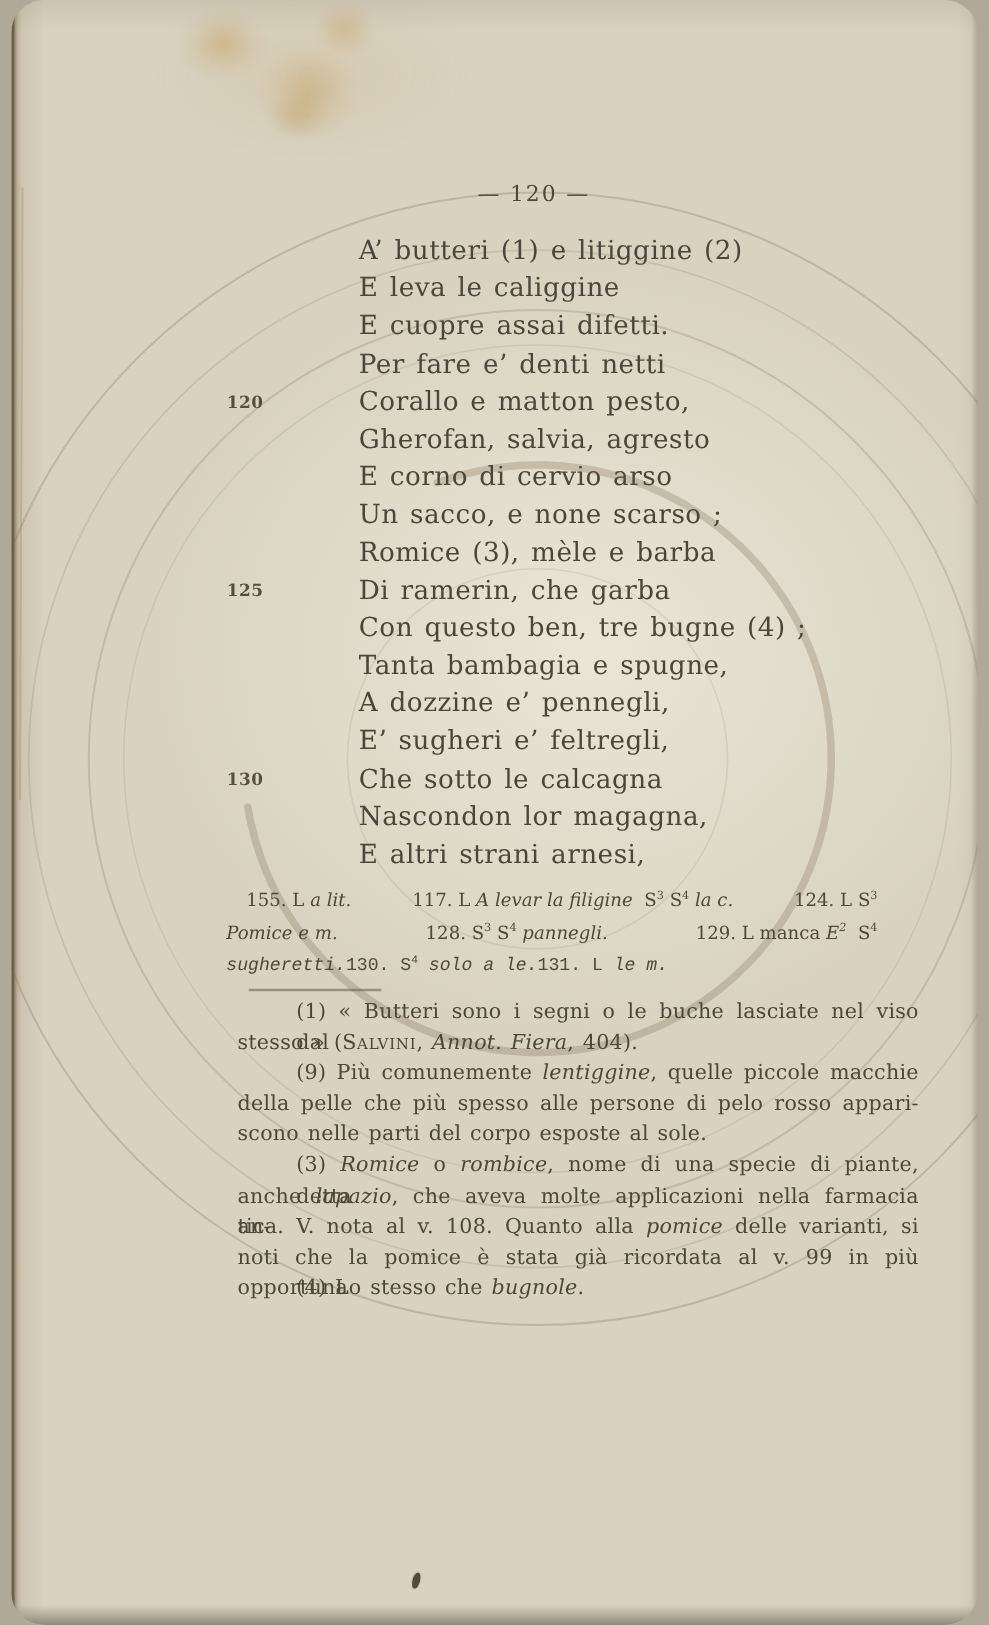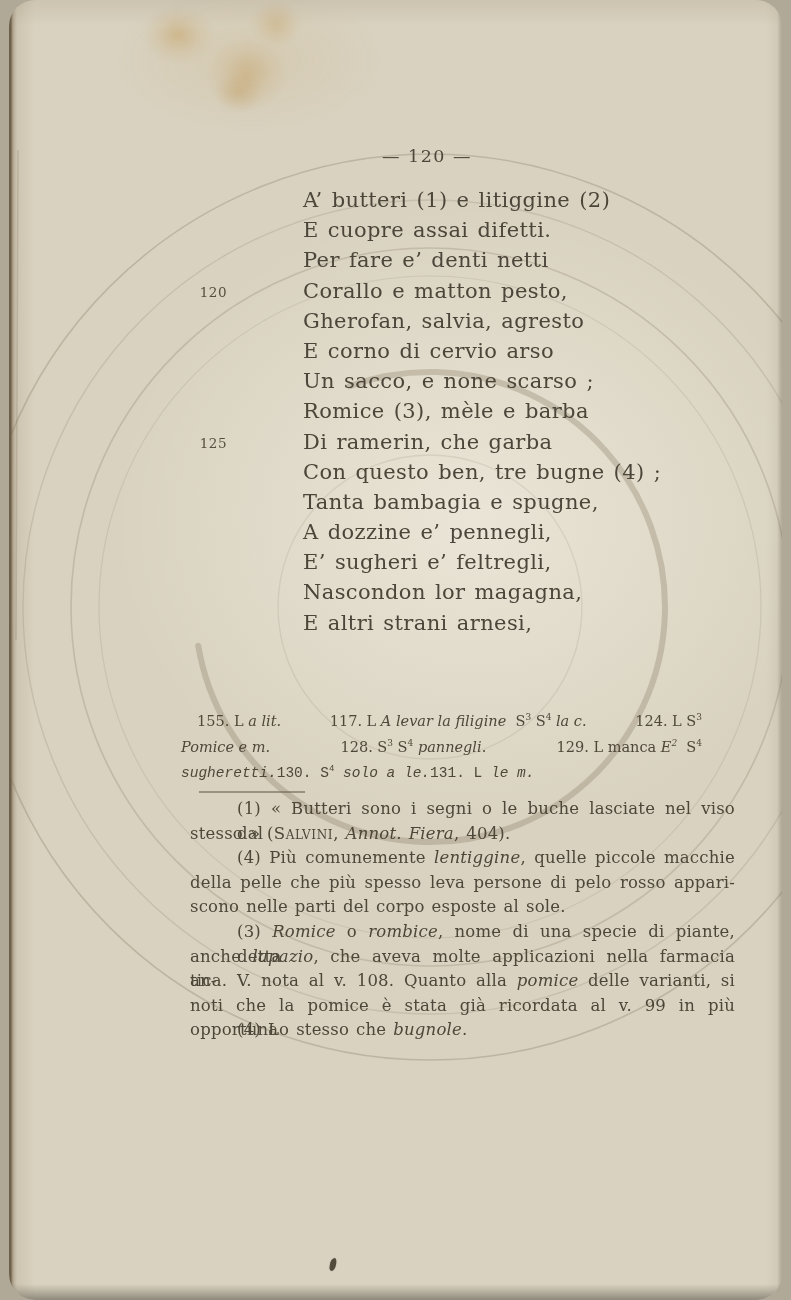--- a/index.html
+++ b/index.html
@@ -28,25 +28,25 @@
   .stain{position:absolute;filter:blur(2px);border-radius:50%;}
   .stain0{left:105px;top:-10px;width:270px;height:140px;background:radial-gradient(closest-side,rgba(196,163,100,0.16),rgba(196,163,100,0) 100%);}
   .stain1{left:133px;top:6px;width:72px;height:58px;background:radial-gradient(closest-side,rgba(191,146,72,0.40),rgba(191,146,72,0.10) 62%,rgba(191,146,72,0) 100%);}
   .stain2{left:198px;top:38px;width:80px;height:72px;background:radial-gradient(closest-side,rgba(188,143,70,0.34),rgba(188,143,70,0.10) 60%,rgba(188,143,70,0) 100%);}
   .stain3{left:243px;top:2px;width:48px;height:44px;background:radial-gradient(closest-side,rgba(191,148,74,0.30),rgba(191,148,74,0) 100%);}
   .stain4{left:205px;top:74px;width:48px;height:38px;background:radial-gradient(closest-side,rgba(185,140,68,0.28),rgba(185,140,68,0) 100%);}
 
   .header{position:absolute;top:146px;left:338px;width:160px;text-align:center;
     font-size:17.5px;letter-spacing:1.5px;color:#4d473b;}
 
-  .poem{position:absolute;left:294px;top:185px;width:420px;}
+  .poem{position:absolute;left:278px;top:185px;width:420px;}
   .poem-line{position:relative;height:30.2px;line-height:30.2px;
     font-size:21px;letter-spacing:0.4px;word-spacing:2px;white-space:pre;color:#4c463a;}
   .verse-num{position:absolute;left:-110px;top:1px;width:34px;text-align:right;
-    font-size:13.5px;letter-spacing:0.5px;color:#564f40;line-height:30.2px;}
+    font-size:13.5px;letter-spacing:0.5px;color:#564f40;line-height:30.2px;font-weight:bold;}
 
   .apparatus{position:absolute;left:0;top:0;width:791px;font-size:14.5px;color:#4f4839;}
   .app-line{position:absolute;display:flex;justify-content:space-between;line-height:20px;}
   .app-line:nth-of-type(1){top:711px;left:188px;width:505px;}
   .app-line:nth-of-type(2){top:737px;left:172px;width:521px;}
   .app-line:nth-of-type(3){top:763px;left:172px;width:353px;font-family:Liberation Mono, monospace;}
   .app-entry{white-space:pre;}
 
   .divider{position:absolute;top:791px;left:190px;width:106px;height:1.5px;
     background:rgba(100,92,74,0.55);}
@@ -86,32 +86,34 @@
   <div class="stain stain0"></div>
   <div class="stain stain1"></div>
   <div class="stain stain2"></div>
   <div class="stain stain3"></div>
   <div class="stain stain4"></div>
 
   <div class="header">— 120 —</div>
 
   <div class="poem" id="poem">
       <div class="poem-line"><span>A’ butteri (1) e litiggine (2)</span></div>
+      <div class="poem-line"><span>E leva le caliggine</span></div>
       <div class="poem-line"><span>E cuopre assai difetti.</span></div>
       <div class="poem-line"><span>Per fare e’ denti netti</span></div>
       <div class="poem-line"><span class="verse-num">120</span><span>Corallo e matton pesto,</span></div>
       <div class="poem-line"><span>Gherofan, salvia, agresto</span></div>
       <div class="poem-line"><span>E corno di cervio arso</span></div>
       <div class="poem-line"><span>Un sacco, e none scarso ;</span></div>
       <div class="poem-line"><span>Romice (3), mèle e barba</span></div>
       <div class="poem-line"><span class="verse-num">125</span><span>Di ramerin, che garba</span></div>
       <div class="poem-line"><span>Con questo ben, tre bugne (4) ;</span></div>
       <div class="poem-line"><span>Tanta bambagia e spugne,</span></div>
       <div class="poem-line"><span>A dozzine e’ pennegli,</span></div>
       <div class="poem-line"><span>E’ sugheri e’ feltregli,</span></div>
+      <div class="poem-line"><span class="verse-num">130</span><span>Che sotto le calcagna</span></div>
       <div class="poem-line"><span>Nascondon lor magagna,</span></div>
       <div class="poem-line"><span>E altri strani arnesi,</span></div>
     </div>
 
   <div class="apparatus" id="apparatus">
       <div class="app-line">
         <span class="app-entry"><span>155. L </span><span class="it">a lit.</span></span>
         <span class="app-entry"><span>117. L </span><span class="it">A levar la filigine</span><span>  S</span><sup class="sup">3</sup><span> S</span><sup class="sup">4</sup><span> </span><span class="it">la c.</span></span>
         <span class="app-entry"><span>124. L S</span><sup class="sup">3</sup></span>
       </div>
@@ -128,22 +130,22 @@
     </div>
 
   <div class="divider"></div>
 
   <div class="footnotes" id="footnotes">
       <div>
         <div class="fn-line indent just"><span>(1) « Butteri sono i segni o le buche lasciate nel viso dal</span></div>
         <div class="fn-line"><span>stesso » (</span><span class="sc">Salvini</span><span>, </span><span class="it">Annot. Fiera</span><span>, 404).</span></div>
       </div>
       <div>
-        <div class="fn-line indent just"><span>(4) Più comunemente </span><span class="it">lentiggine</span><span>, quelle piccole macchie</span></div>
-        <div class="fn-line just"><span>della pelle che più spesso leva persone di pelo rosso appari-</span></div>
+        <div class="fn-line indent just"><span>(9) Più comunemente </span><span class="it">lentiggine</span><span>, quelle piccole macchie</span></div>
+        <div class="fn-line just"><span>della pelle che più spesso alle persone di pelo rosso appari-</span></div>
         <div class="fn-line"><span>scono nelle parti del corpo esposte al sole.</span></div>
       </div>
       <div>
         <div class="fn-line indent just"><span>(3) </span><span class="it">Romice</span><span> o </span><span class="it">rombice</span><span>, nome di una specie di piante, detta</span></div>
         <div class="fn-line just"><span>anche </span><span class="it">lapazio</span><span>, che aveva molte applicazioni nella farmacia an-</span></div>
         <div class="fn-line just"><span>tica. V. nota al v. 108. Quanto alla </span><span class="it">pomice</span><span> delle varianti, si</span></div>
         <div class="fn-line just"><span>noti che la pomice è stata già ricordata al v. 99 in più opportuna</span></div>
       </div>
       <div>
         <div class="fn-line indent"><span>(4) Lo stesso che </span><span class="it">bugnole</span><span>.</span></div>

